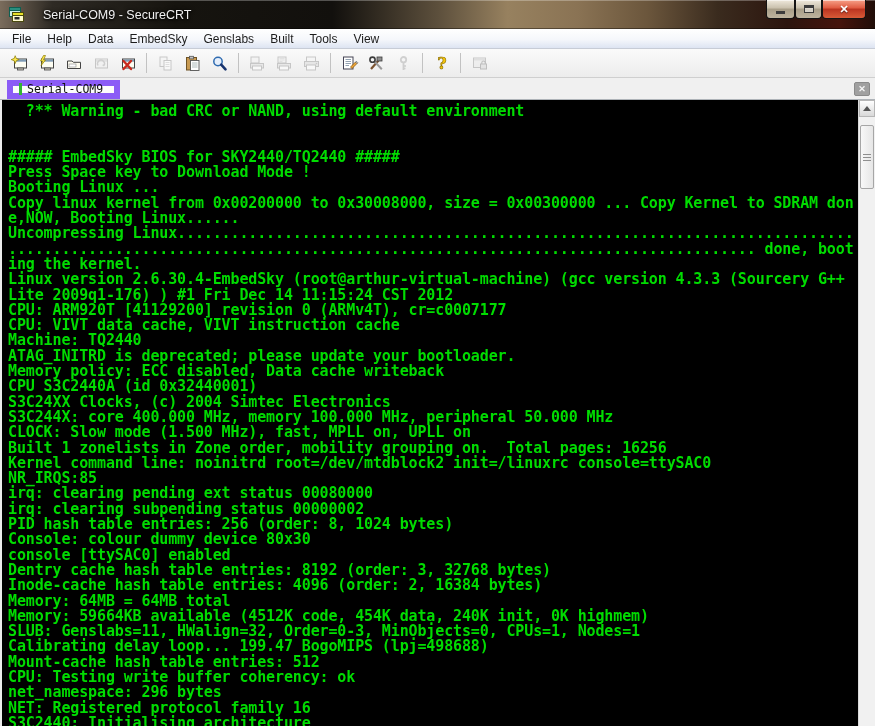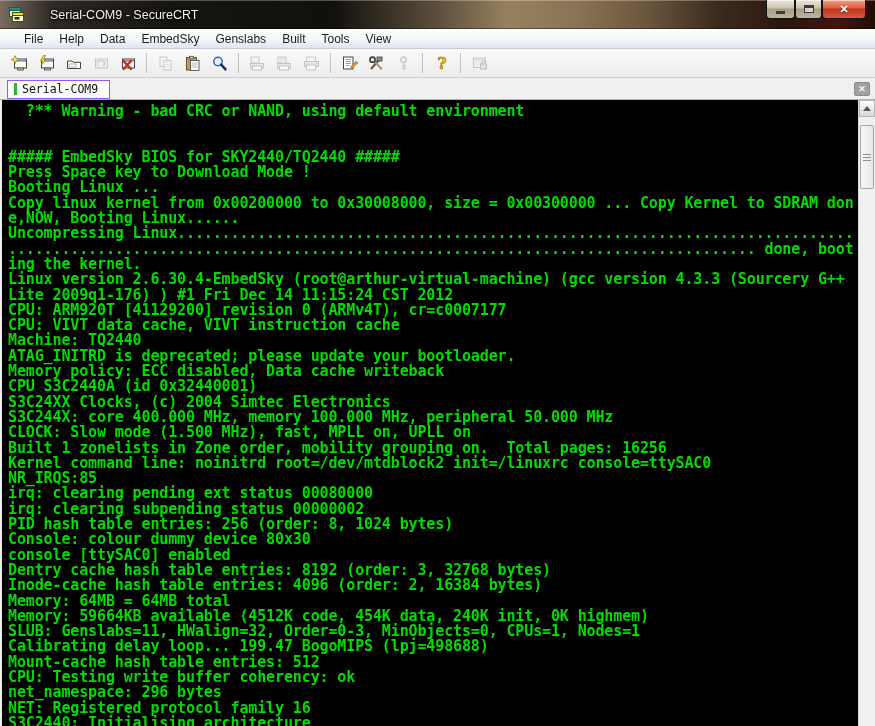--- a/index.html
+++ b/index.html
@@ -3,61 +3,61 @@
 <meta charset="utf-8">
 <style>
   * { margin:0; padding:0; box-sizing:border-box; }
   html,body { width:875px; height:726px; overflow:hidden; background:#000;
               font-family:"Liberation Sans", sans-serif; }
   .window { width:875px; height:726px; display:flex; flex-direction:column; }
 
   
   .titlebar {
     height:29px; position:relative; display:flex; align-items:center;
-    padding-left:9px; gap:25px; flex:0 0 auto;
+    padding-left:9px; gap:18px; flex:0 0 auto;
     background:linear-gradient(90deg,#7a6c5c 0%,#2e2a24 6%,#16140f 20%,#12100d 38%,
       #5c4f3c 50%,#97815f 58%,#8a7354 66%,#6b563c 74%,#3a2b1e 82%,#2c150e 90%,
       #46140c 96%,#200d08 100%);
     box-shadow: inset 0 1px 0 rgba(255,255,255,.28), inset 0 -1px 0 rgba(0,0,0,.4);
   }
   .title-text { font-size:12.5px; color:#f0f0f0; text-shadow:0 1px 2px #000,0 0 4px #000; }
   .win-buttons { position:absolute; top:0; right:9px; display:flex; }
   .win-btn { height:19px; border:1px solid #141414; border-top:none;
     border-radius:0 0 4px 4px; display:flex; align-items:center; justify-content:center;
     box-shadow: inset 0 1px 0 rgba(255,255,255,.55); cursor:default; }
   .win-btn.min, .win-btn.max { width:29px;
     background:linear-gradient(#efe9dc, #c9c0ac 45%, #a89e88 50%, #beb49e); }
   .win-btn.max { width:27px; }
   .win-btn.close { width:44px;
     background:linear-gradient(#f6a088, #e05a40 45%, #bb3420 50%, #d85b38); }
   .glyph-min { width:9px; height:3px; background:#3c3c3c; margin-top:6px; }
   .glyph-max { width:10px; height:8px; border:1px solid #3c3c3c; border-top:3px solid #3c3c3c; background:rgba(255,255,255,.5); }
   .glyph-close { color:#fff; font-size:11px; font-weight:bold; text-shadow:0 1px 1px rgba(0,0,0,.5); }
 
   
-  .menubar { height:20px; flex:0 0 auto; display:flex; align-items:center; padding-left:16px;
+  .menubar { height:20px; flex:0 0 auto; display:flex; align-items:center; padding-left:4px;
     background:linear-gradient(180deg,#ffffff 0%,#f5f7fb 55%,#dde4f2 100%);
     border-bottom:1px solid #c7ccd6; }
   .menu-item { font-size:12px; color:#1c1c1c; padding:2px 8px; cursor:default; }
 
   
   .toolbar { height:29px; flex:0 0 auto; display:flex; align-items:center; gap:2px;
     padding-left:7px; background:linear-gradient(#fafafa,#ececec);
     border-bottom:1px solid #cfcfcf; }
   .tool-btn { width:25px; height:24px; display:flex; align-items:center; justify-content:center;
     border-radius:2px; }
   .tool-btn.disabled { filter:grayscale(1) opacity(.5); }
   .tool-sep { width:1px; height:20px; background:#c2c2c2; margin:0 4px; }
   .ticon { display:flex; }
 
   
   .tabbar { height:22px; flex:0 0 auto; display:flex; align-items:center; padding:1px 5px 0 7px;
     background:#f0f0f0; border-bottom:1px solid #aeb3b8; }
   .tab { height:19px; display:flex; align-items:center; gap:5px; padding:0 11px 0 6px;
-    background:#fcfcfc; border:1px solid #8b5cf6; cursor:default; }
+    background:#fcfcfc; border:6px solid #8b5cf6; cursor:default; }
   .tab-status { width:3px; height:12px; }
   .tab-label { font-family:"DejaVu Sans Mono", monospace; font-size:11.5px; color:#111; }
   .tabbar-close { margin-left:auto; width:16px; height:14px; background:#a0a0a0;
     border:1px solid #8a8a8a; border-radius:2px; color:#f5f5f5; font-size:9px; font-weight:bold;
     display:flex; align-items:center; justify-content:center; cursor:default; }
 
   
   .terminal-wrap { flex:1 1 auto; display:flex; min-height:0;
     border-left:2px solid #ececec; background:#000; }
   .terminal { flex:1 1 auto; overflow:hidden; padding:4px 0 0 6px;

